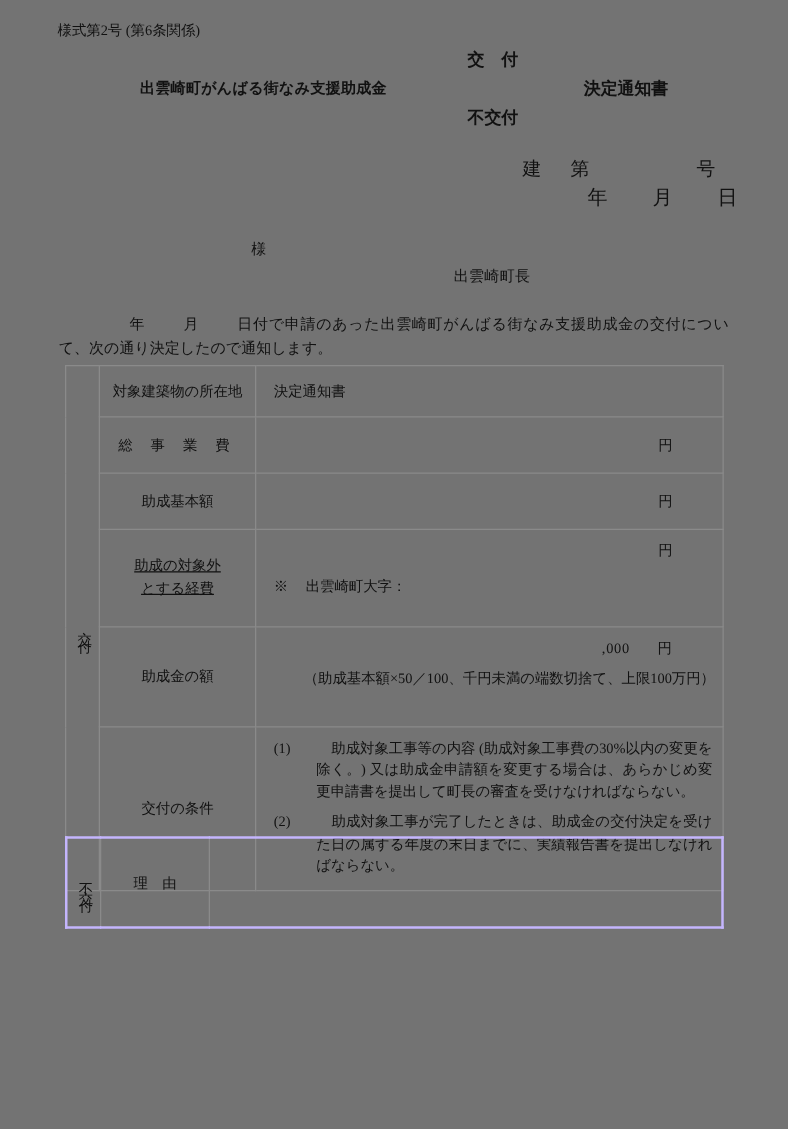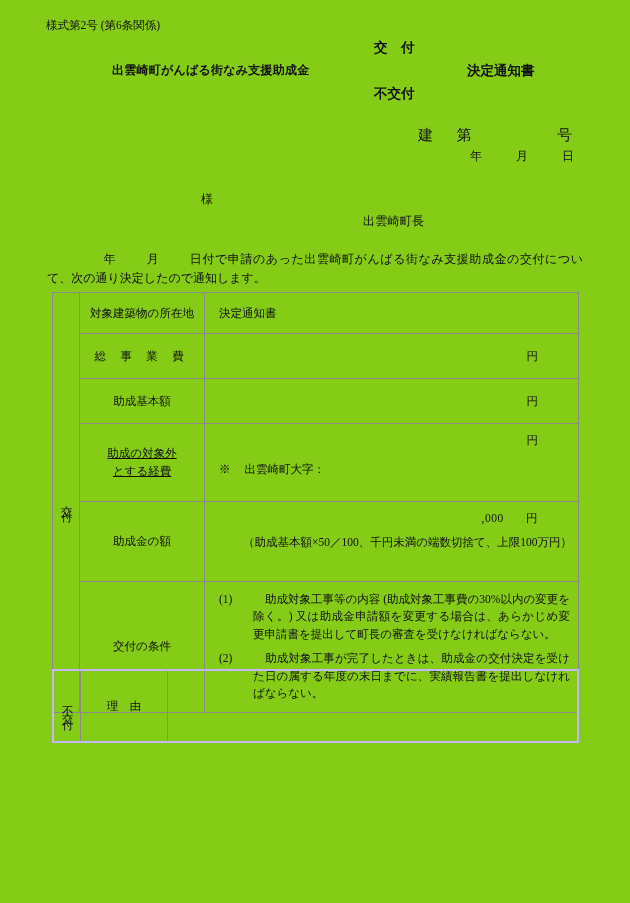--- a/index.html
+++ b/index.html
@@ -9,21 +9,21 @@
     background: #ffffff;
   }
   body {
     font-family: "Liberation Serif", "DejaVu Serif", serif;
     color: #111111;
   }
   #page {
     position: relative;
     width: 630px;
     height: 903px;
-    background: #84cc16;
+    background: #737373;
     overflow: hidden;
     margin: 0 auto;
   }
 
   
   .abs { position: absolute; }
   .nowrap { white-space: nowrap; }
   .sp2 { letter-spacing: 0.28em; }
 
   
@@ -71,21 +71,21 @@
 
   
   #doc-no {
     left: 418px; top: 126px;
     font-size: 15px;
     white-space: nowrap;
   }
   #doc-no .num-gap { display: inline-block; width: 74px; }
   #doc-date {
     left: 470px; top: 148px;
-    font-size: 12px;
+    font-size: 16px;
     white-space: nowrap;
   }
   #doc-date .d-gap { display: inline-block; width: 28px; }
 
   
   #addressee {
     left: 201px; top: 191px;
     font-size: 12px;
   }
   #issuer {

